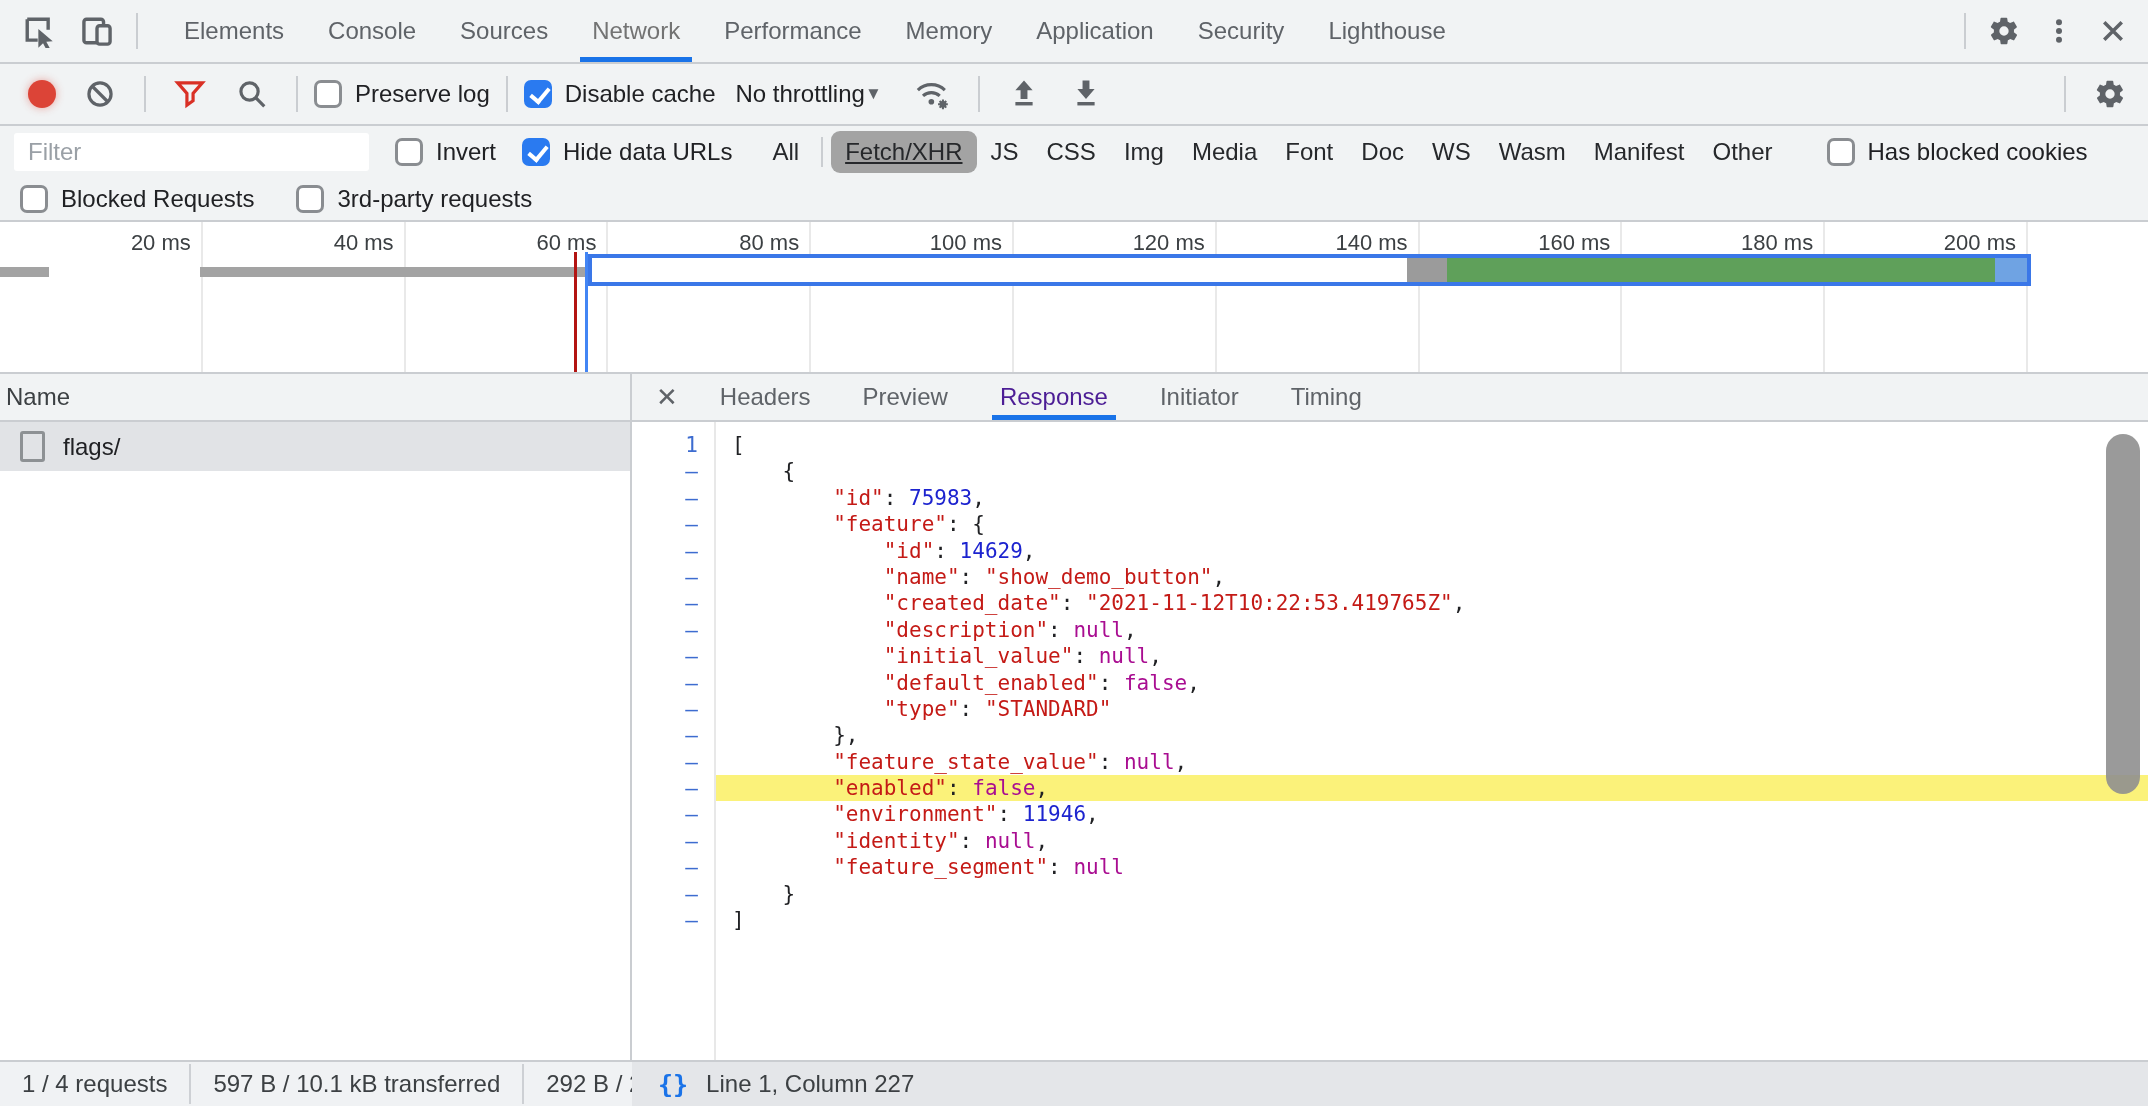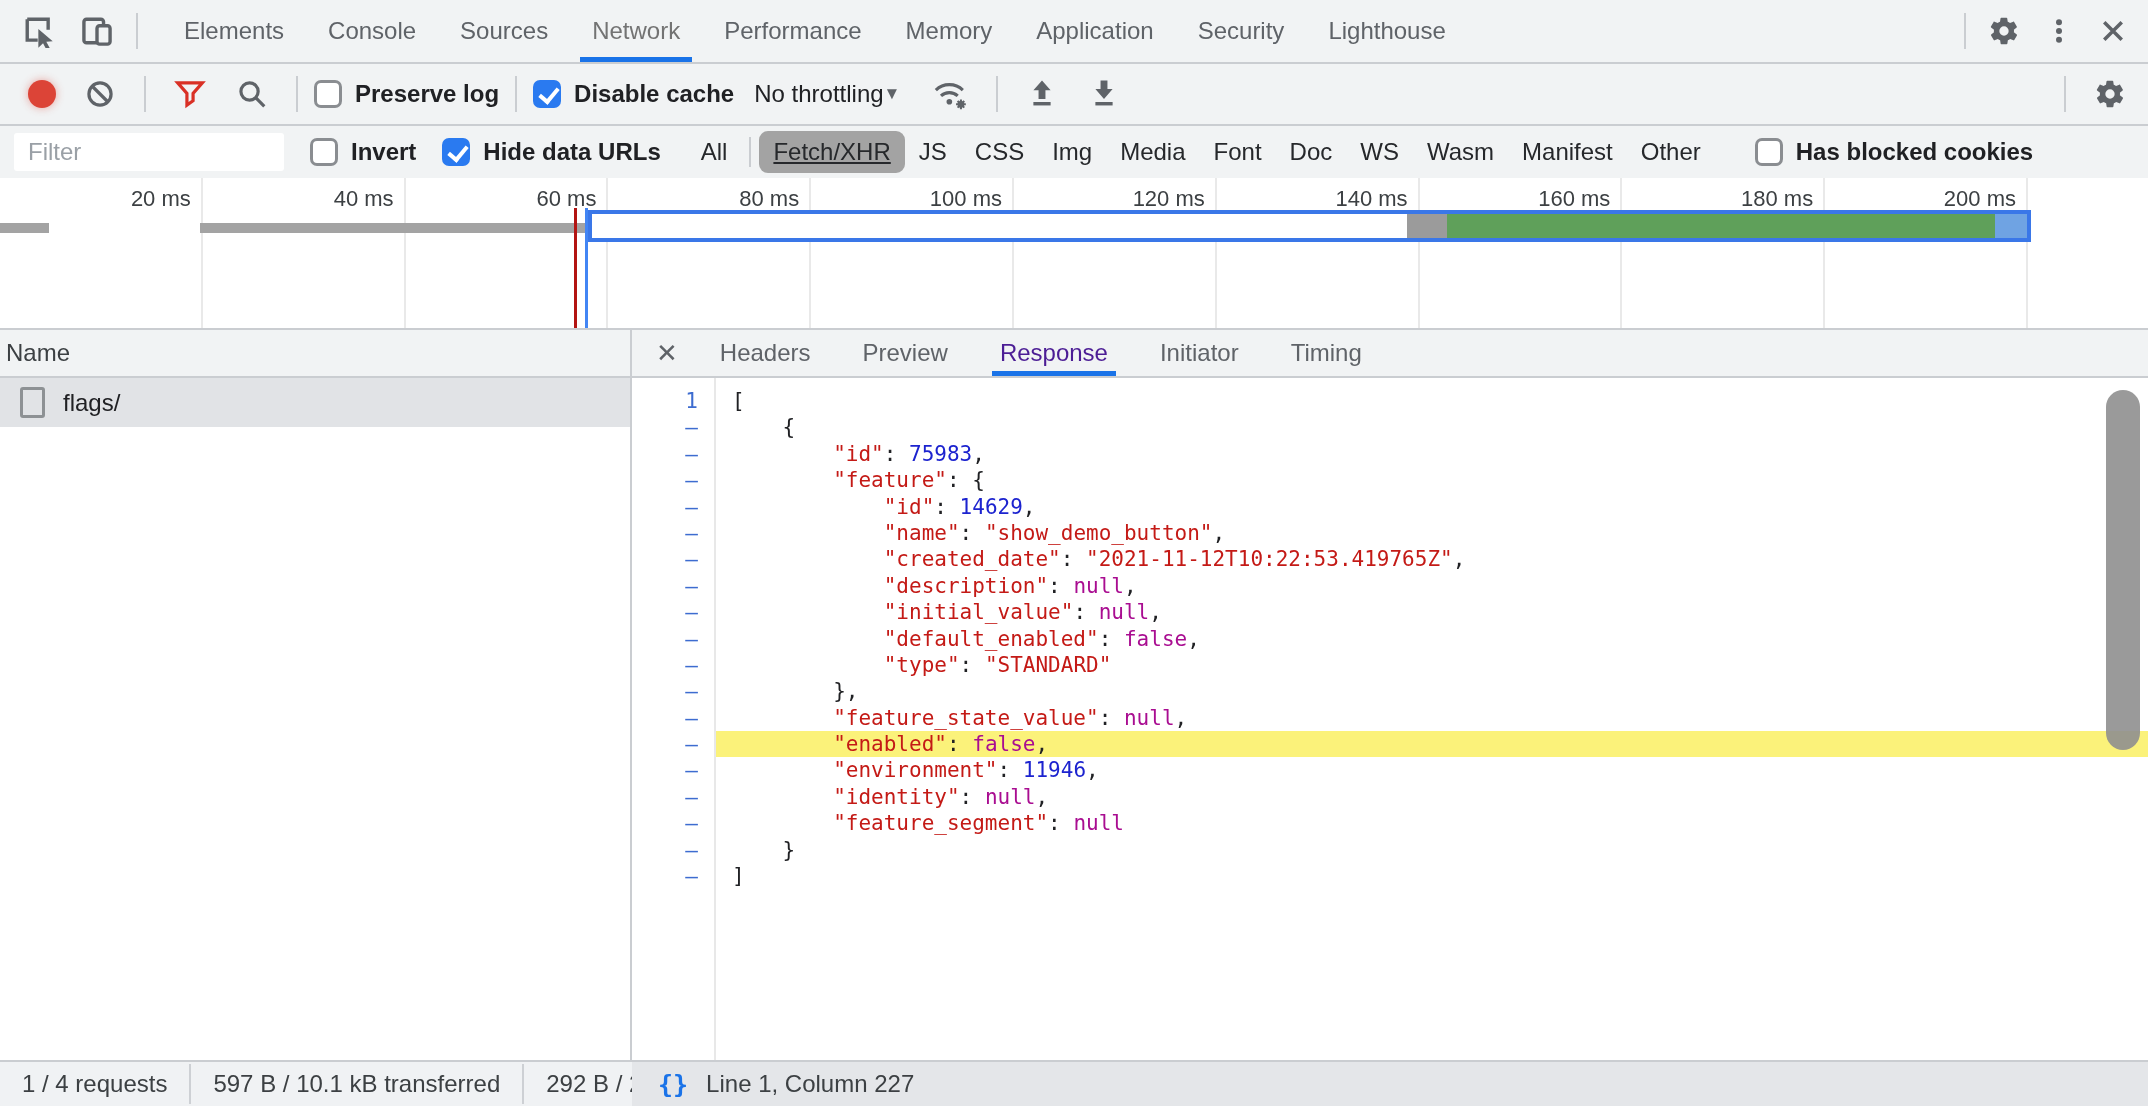--- a/index.html
+++ b/index.html
@@ -16,21 +16,21 @@
 
   
   .vdiv { width: 2px; height: 36px; background: #cacdd1; margin: 0 10px; flex: none; }
   .icon-btn { display: flex; align-items: center; justify-content: center; padding: 0 12px; height: 100%; cursor: pointer; flex: none; }
   .cb { width: 28px; height: 28px; border: 3px solid #8a8d91; border-radius: 7px; background: #fff; flex: none; position: relative; }
   .cb.checked { background: #2a7af0; border-color: #2a7af0; }
   .cb.checked::after {
     content: ""; position: absolute; left: 7px; top: 1px; width: 8px; height: 15px;
     border: solid #fff; border-width: 0 4px 4px 0; transform: rotate(40deg);
   }
-  .cb-group { display: flex; align-items: center; gap: 13px; flex: none; font-weight: bold; }
+  .cb-group { display: flex; align-items: center; gap: 13px; flex: none; }
 
   
   .main-toolbar {
     height: 64px; background: #f1f3f4; border-bottom: 2px solid #cacdd1;
     display: flex; align-items: center; padding-left: 10px; flex: none;
   }
   .tabs { display: flex; height: 100%; margin-left: 14px; }
   .tab { padding: 0 22px; display: flex; align-items: center; color: #5f6368; position: relative; cursor: pointer; }
   .tab.active { color: #737373; }
   .tab.active::after { content: ""; position: absolute; left: 10px; right: 10px; bottom: 0; height: 5px; background: #1a73e8; }
@@ -44,21 +44,21 @@
   .record-dot { width: 28px; height: 28px; border-radius: 50%; background: #dc4437; box-shadow: 0 0 8px rgba(220,68,55,.45); margin: 0 10px; flex: none; cursor: pointer; }
   .throttle { display: flex; align-items: center; padding: 0 14px; cursor: pointer; flex: none; }
   .caret { font-size: 17px; color: #5f6368; }
 
   
   .filter-row {
     height: 52px; background: #f1f3f4; display: flex; align-items: center;
     padding: 0 14px; gap: 26px; flex: none;
   }
   .filter-input {
-    width: 270px; height: 38px; border: none; border-radius: 3px; background: #fff;
+    width: 355px; height: 38px; border: none; border-radius: 3px; background: #fff;
     font: 24px "Liberation Sans", sans-serif; padding: 0 14px; outline: none; color: #202124; flex: none;
   }
   .filter-input::placeholder { color: #9aa0a6; }
   .ftypes { display: flex; align-items: center; }
   .ftype { padding: 7px 14px; color: #26282b; cursor: pointer; border-radius: 9px; flex: none; }
   .ftype.active { background: #a3a3a3; text-decoration: underline; }
   .ftype-div { width: 2px; height: 30px; background: #cacdd1; margin: 0 8px; }
 
   
   .options-row {
@@ -256,20 +256,30 @@
         <div class="ftype">Wasm</div>
         <div class="ftype">Manifest</div>
         <div class="ftype">Other</div>
       </div>
     <div class="cb-group" style="margin-left:14px">
       <span class="cb"></span>
       <label>Has blocked cookies</label>
     </div>
   </div>
 
+  <div class="options-row">
+    <div class="cb-group">
+      <span class="cb"></span>
+      <label>Blocked Requests</label>
+    </div>
+    <div class="cb-group">
+      <span class="cb"></span>
+      <label>3rd-party requests</label>
+    </div>
+  </div>
 
   <div class="overview">
     <div class="ruler">
         <div class="rtick">20 ms</div>
         <div class="rtick">40 ms</div>
         <div class="rtick">60 ms</div>
         <div class="rtick">80 ms</div>
         <div class="rtick">100 ms</div>
         <div class="rtick">120 ms</div>
         <div class="rtick">140 ms</div>

